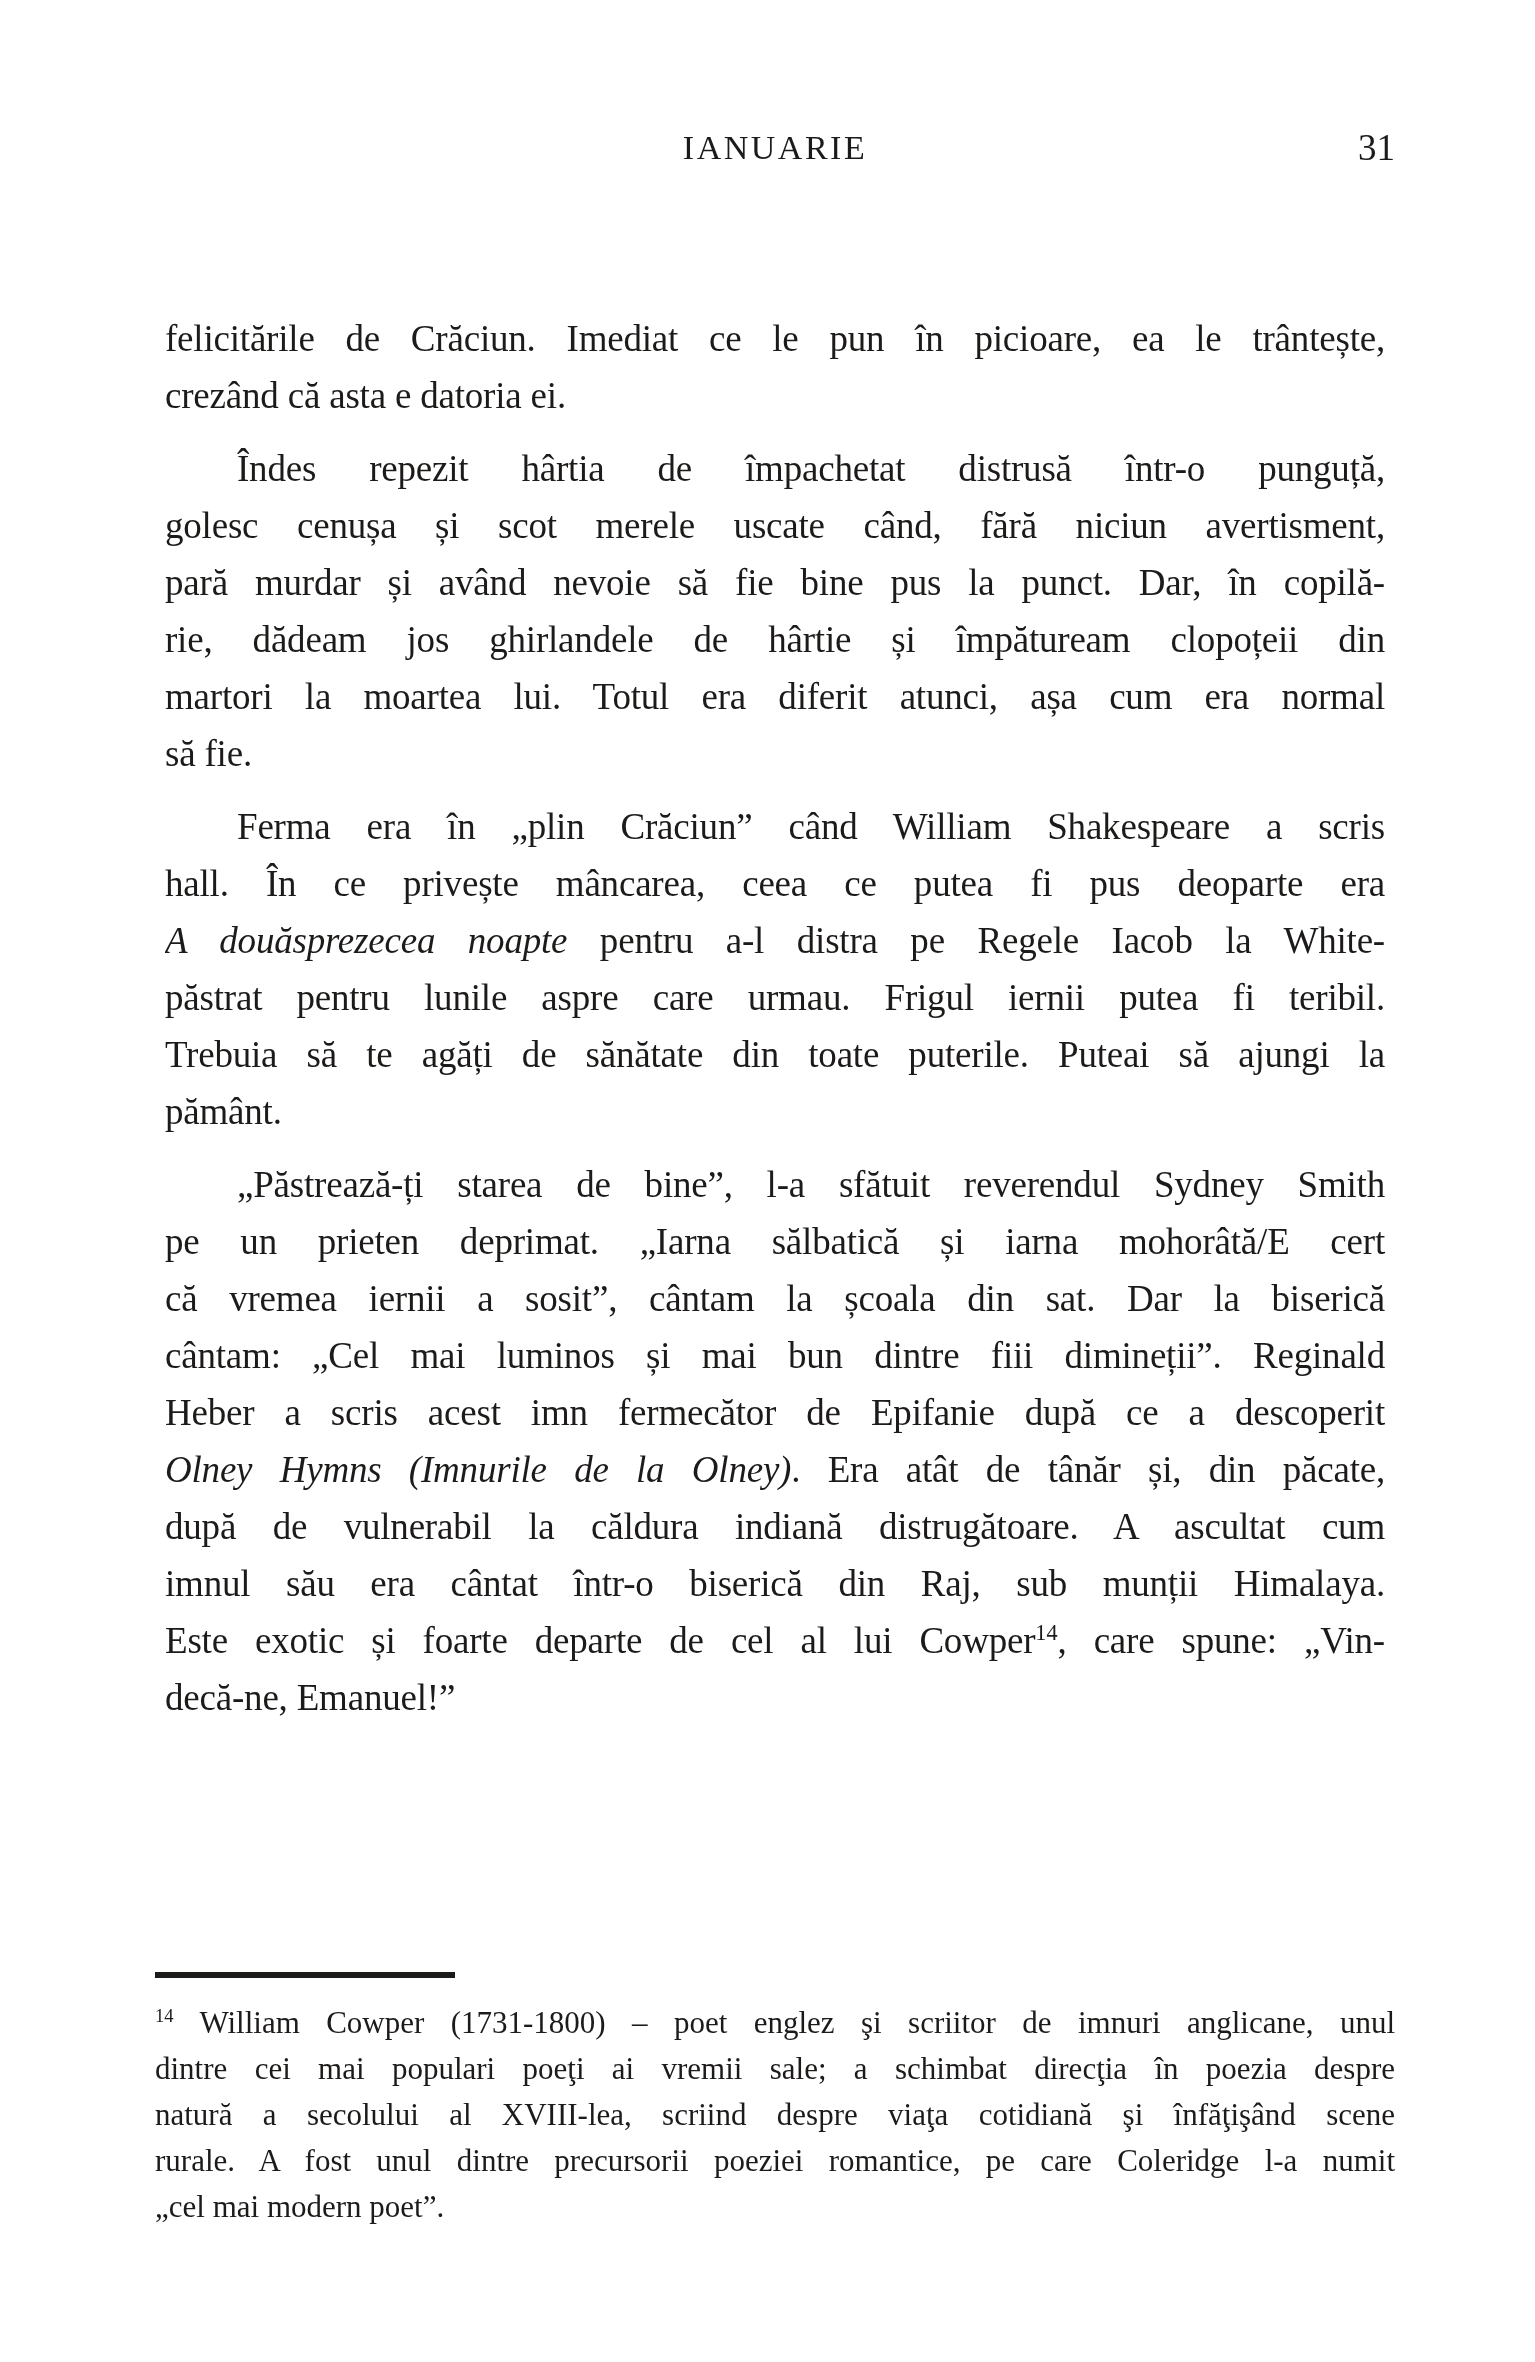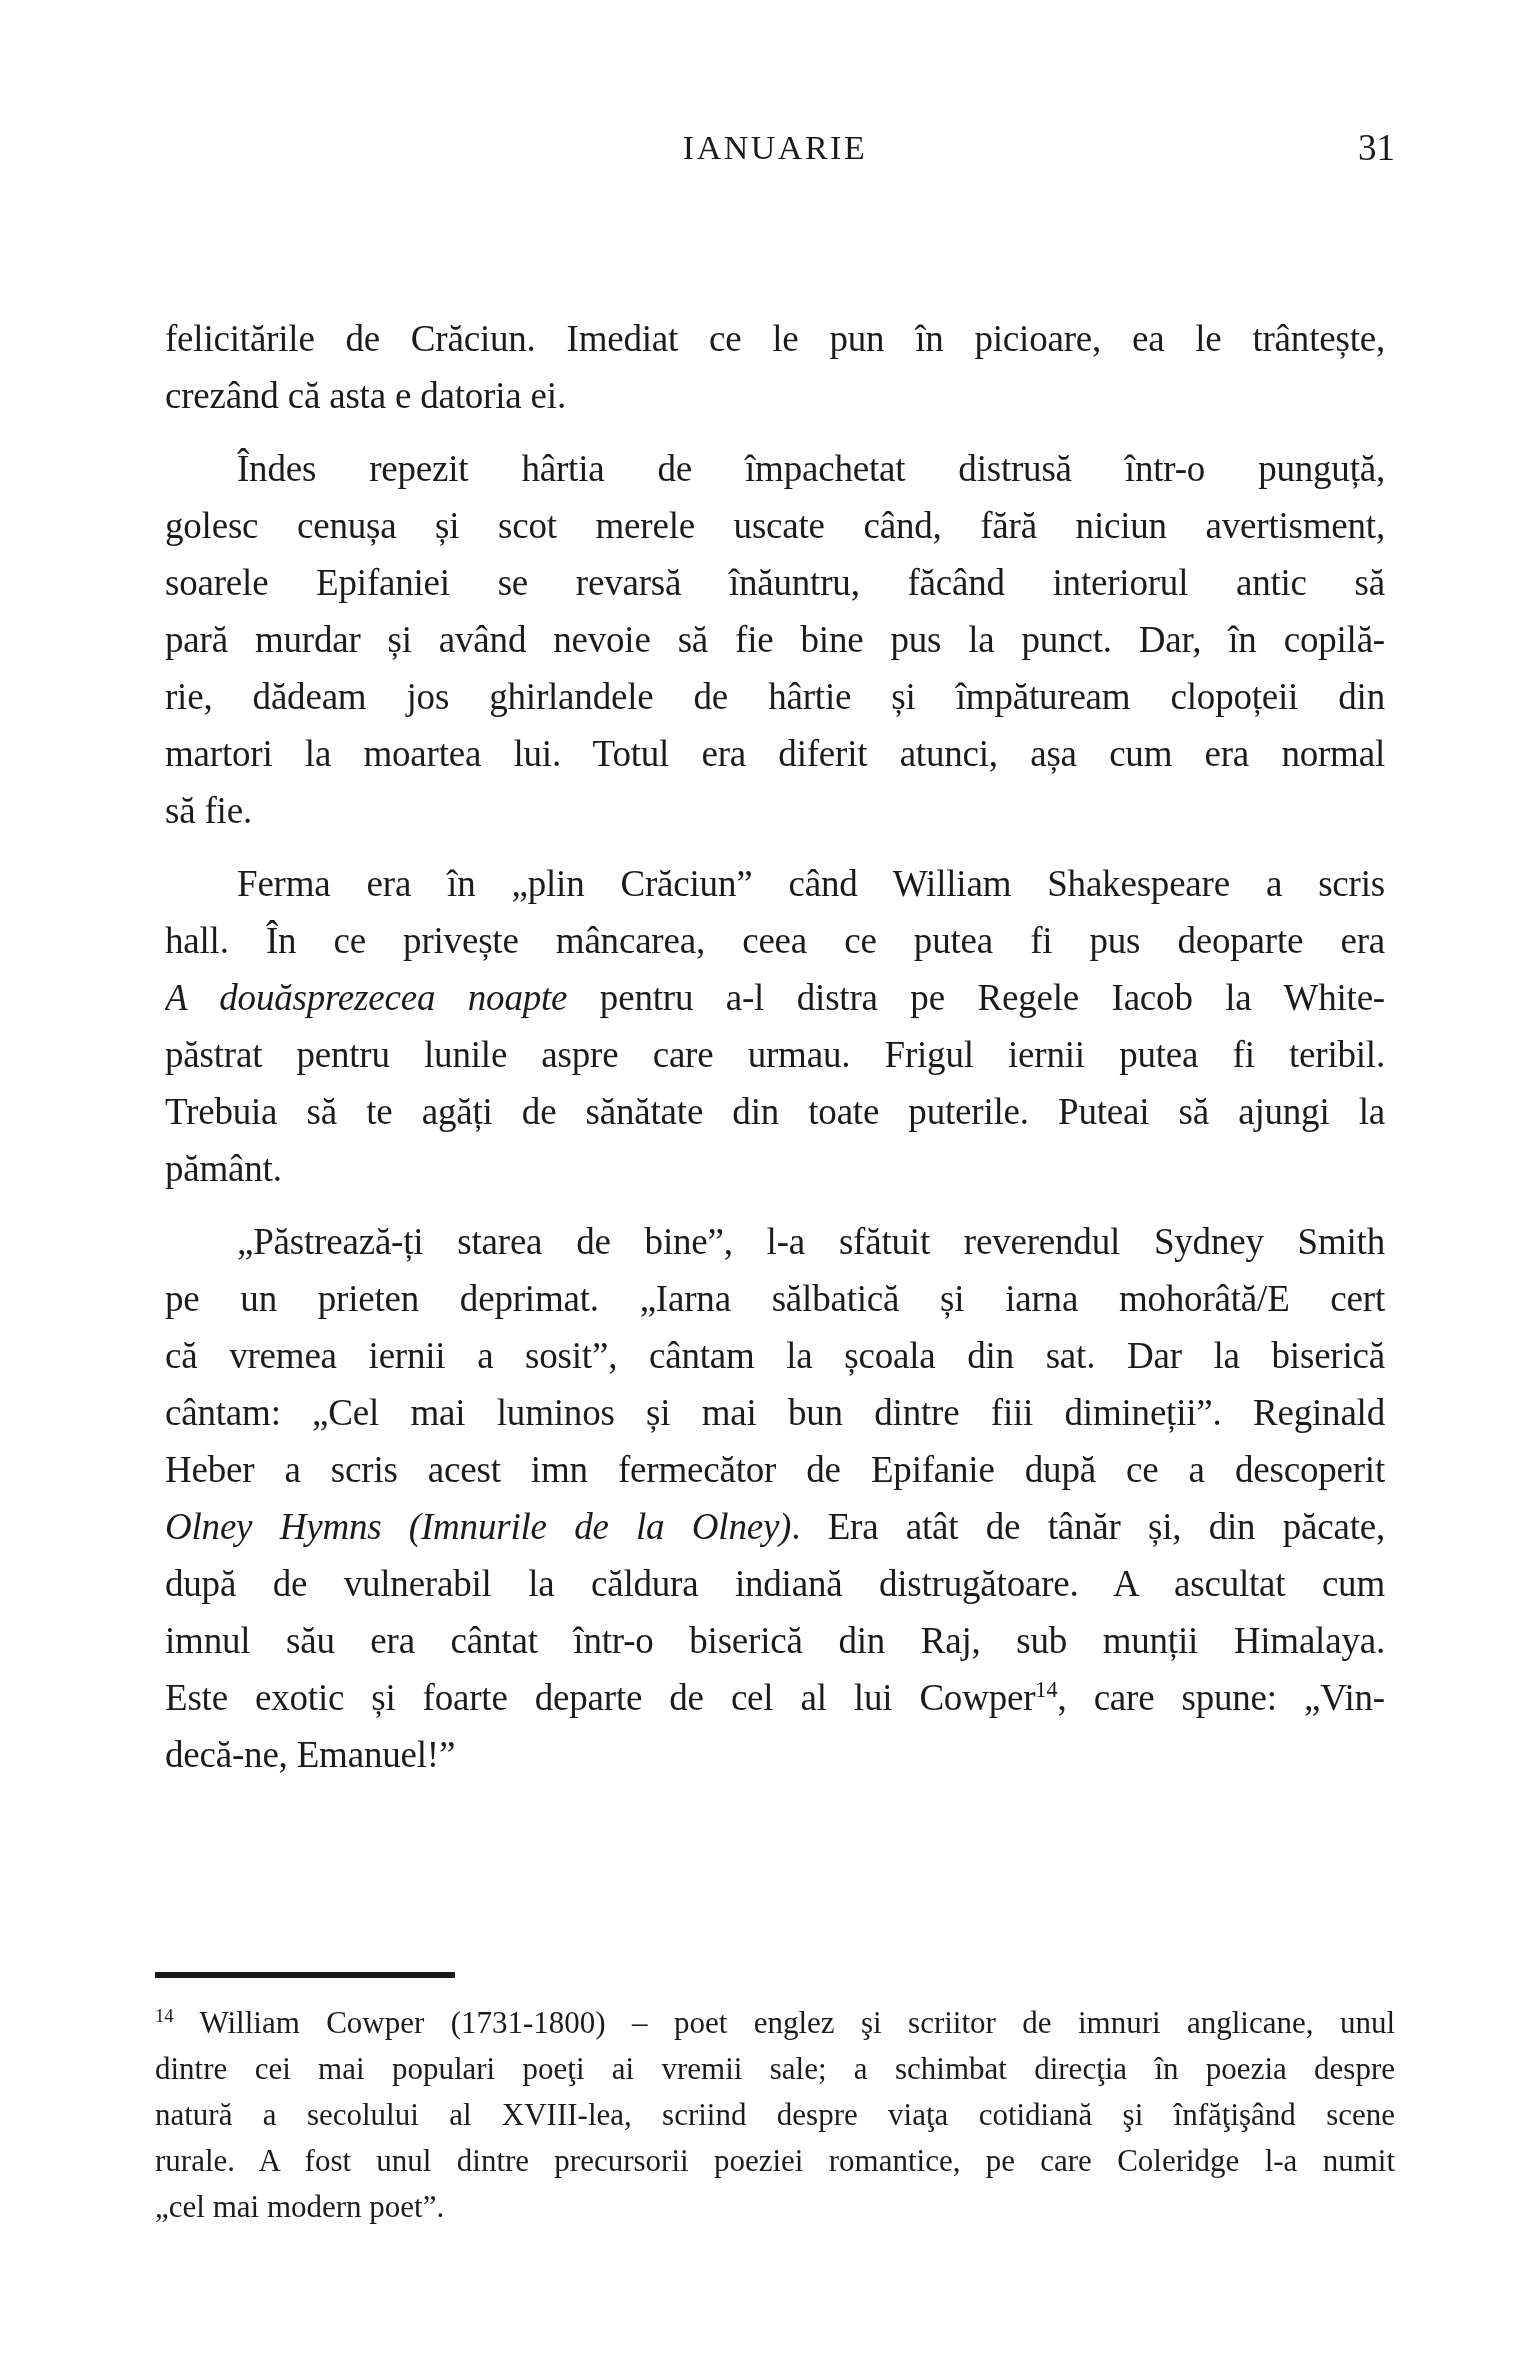--- a/index.html
+++ b/index.html
@@ -97,21 +97,20 @@
   </div>
 
   <div class="body-text" id="body-text">
       <div class="para">
         <div class="line first"><span>felicitările de Crăciun. Imediat ce le pun în picioare, ea le trântește,</span></div>
         <div class="line last"><span>crezând că asta e datoria ei.</span></div>
       </div>
       <div class="para indent">
         <div class="line first"><span>Îndes repezit hârtia de împachetat distrusă într-o punguță,</span></div>
         <div class="line"><span>golesc cenușa și scot merele uscate când, fără niciun avertisment,</span></div>
-        <div class="line"><span>soarele Epifaniei se revarsă înăuntru, făcând interiorul antic să</span></div>
         <div class="line"><span>pară murdar și având nevoie să fie bine pus la punct. Dar, în copilă-</span></div>
         <div class="line"><span>rie, dădeam jos ghirlandele de hârtie și împătuream clopoțeii din</span></div>
         <div class="line"><span>martori la moartea lui. Totul era diferit atunci, așa cum era normal</span></div>
         <div class="line last"><span>să fie.</span></div>
       </div>
       <div class="para indent">
         <div class="line first"><span>Ferma era în „plin Crăciun” când William Shakespeare a scris</span></div>
         <div class="line"><span>hall. În ce privește mâncarea, ceea ce putea fi pus deoparte era</span></div>
         <div class="line"><span class="seg-i">A douăsprezecea noapte</span><span> pentru a-l distra pe Regele Iacob la White-</span></div>
         <div class="line"><span>păstrat pentru lunile aspre care urmau. Frigul iernii putea fi teribil.</span></div>

